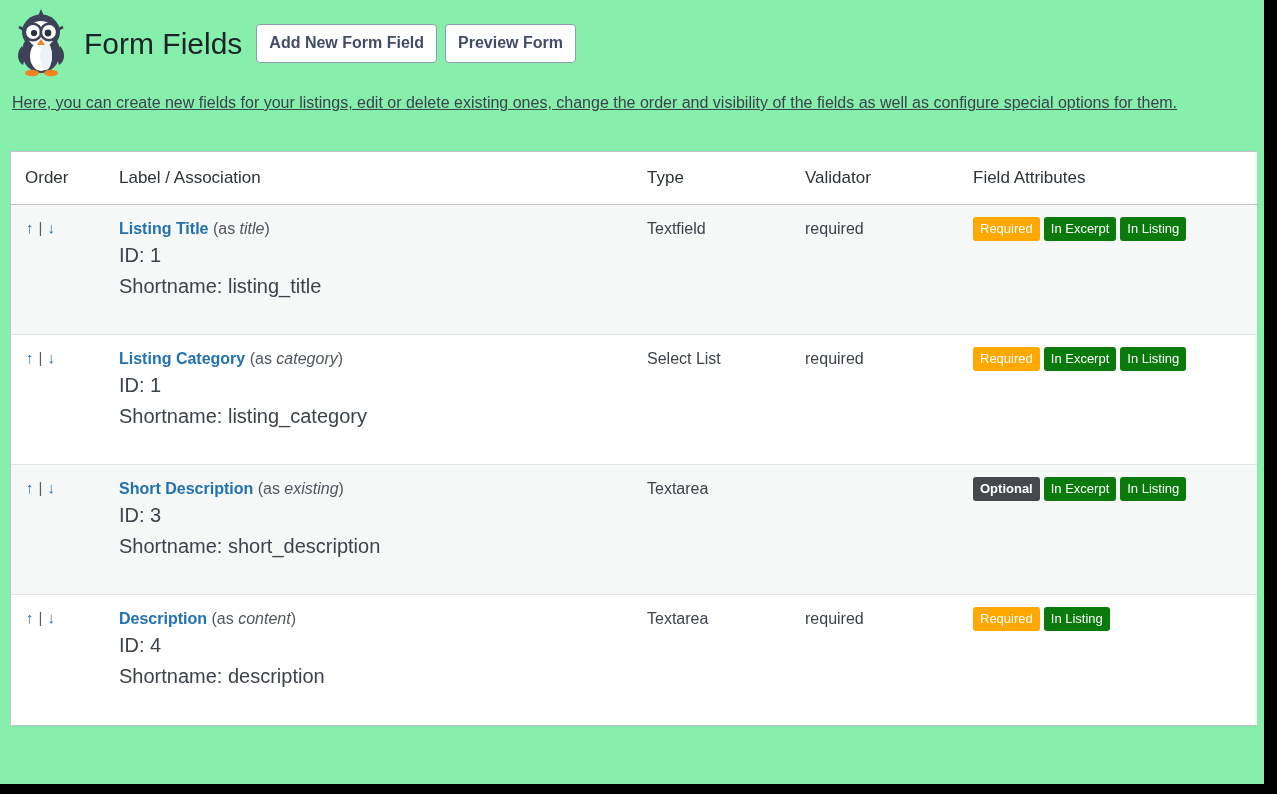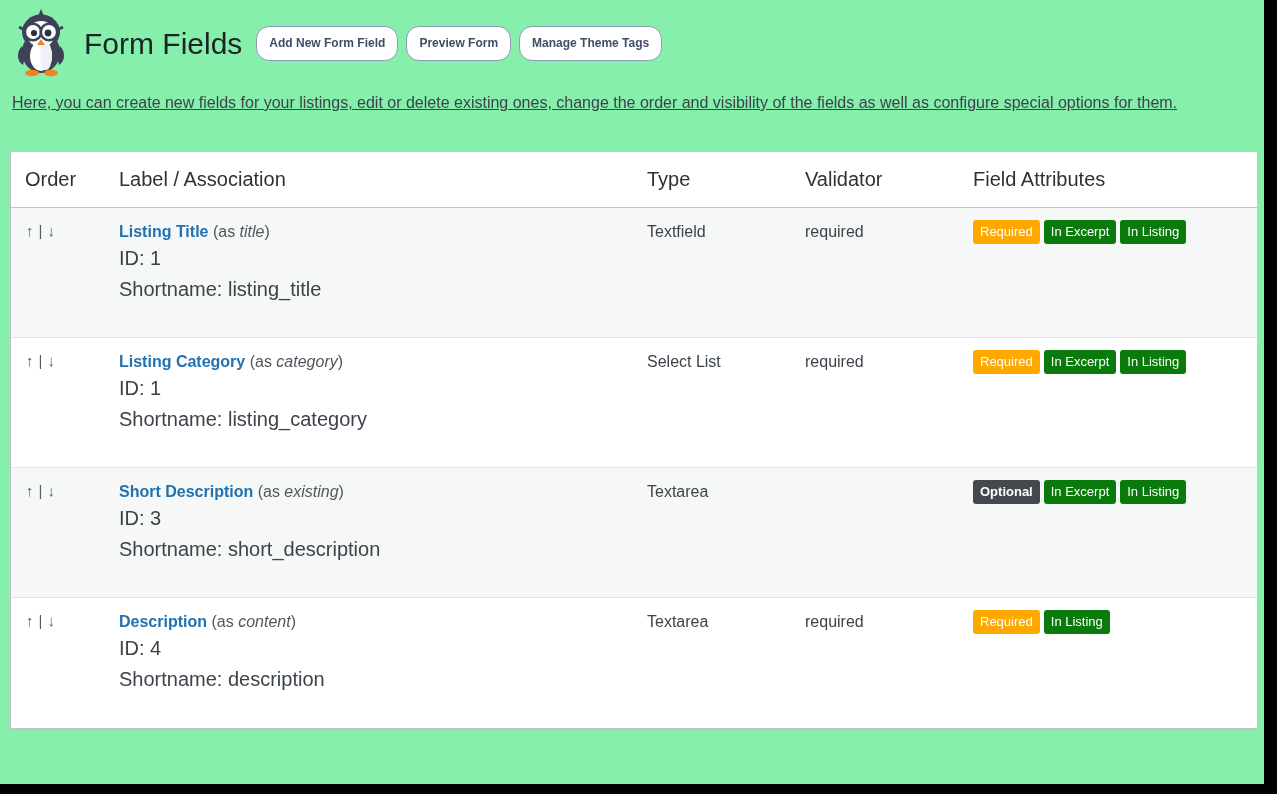--- a/index.html
+++ b/index.html
@@ -48,26 +48,26 @@
     font-weight: 400;
     color: #1d2327;
     line-height: 1.3;
     margin: 0 14px 0 0;
     white-space: nowrap;
     font-family: "Liberation Sans", sans-serif;
   }
   .hdr-btn {
     display: inline-block;
     font-family: "Liberation Sans", sans-serif;
-    font-size: 12px;
+    font-size: 16px;
     line-height: 1;
     padding: 10px 12px 11px;
     background: #ffffff;
     border: 1px solid #8c9cb5;
-    border-radius: 13px;
+    border-radius: 4px;
     color: #414d66;
     font-weight: 700;
     margin-right: 8px;
     cursor: pointer;
     white-space: nowrap;
   }
   .hdr-btn:last-child { margin-right: 0; }
 
   
   .intro {
@@ -95,21 +95,21 @@
     box-shadow: 0 1px 1px rgba(0,0,0,.04);
   }
   table.fields {
     width: 100%;
     border-collapse: collapse;
     table-layout: fixed;
   }
   table.fields thead th {
     text-align: left;
     font-weight: 400;
-    font-size: 20px;
+    font-size: 17px;
     color: #2c3338;
     padding: 16px 10px 16px 0;
     border-bottom: 1px solid #c3c4c7;
     background: #ffffff;
     font-family: "Liberation Sans", sans-serif;
   }
   table.fields thead th:first-child { padding-left: 14px; }
 
   col.c-order  { width: 108px; }
   col.c-label  { width: 528px; }
@@ -249,21 +249,20 @@
       <path d="M50 38 C56 44 55 54 49 57 L46 46 Z" fill="#3d4257"></path>
 
       <ellipse cx="22" cy="65" rx="7" ry="3.2" fill="#f58220"></ellipse>
       <ellipse cx="41" cy="65" rx="7" ry="3.2" fill="#f58220"></ellipse>
     </svg>
 
     <h1 class="page-title">Form Fields</h1>
 
     <button class="hdr-btn">Add New Form Field</button>
     <button class="hdr-btn">Preview Form</button>
-    <button class="hdr-btn">Manage Theme Tags</button>
   </div>
 
   <div class="intro">
     <p>Here, you can create new fields for your listings, edit or delete existing ones, change the order and visibility of the fields as well as configure special options for them.</p>
   </div>
 
   <div class="table-wrap">
     <table class="fields">
       <colgroup>
         <col class="c-order">

